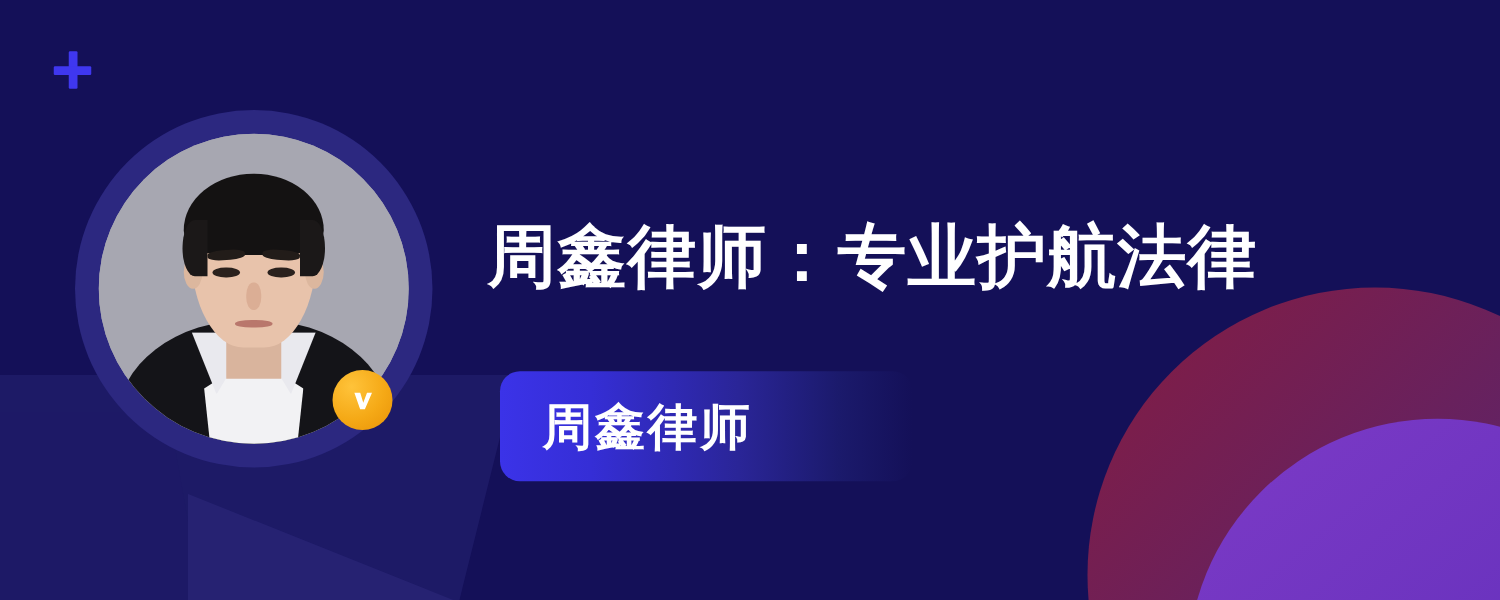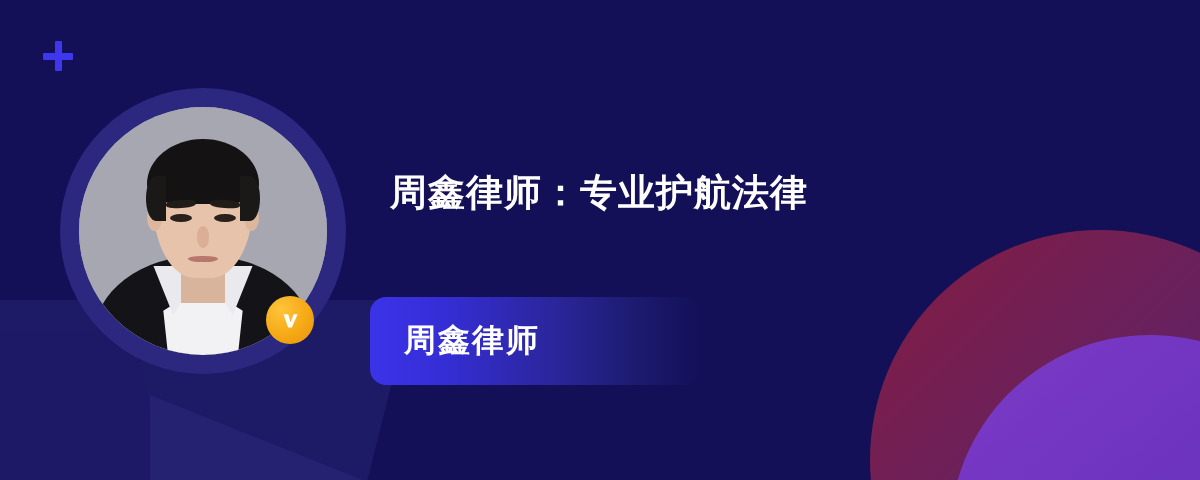--- a/index.html
+++ b/index.html
@@ -180,41 +180,41 @@
   }
   .avatar-badge svg { display: block; }
 
   
   .title {
     position: absolute;
     left: 390px;
     top: 130px;
     width: 700px;
     color: #ffffff;
-    font-size: 37px;
+    font-size: 55px;
     font-weight: bold;
     line-height: 76px;
     letter-spacing: 1px;
     white-space: nowrap;
   }
   .title-line { display: block; }
 
   
   .name-btn {
     position: absolute;
-    left: 370px;
+    left: 400px;
     top: 297px;
     width: 330px;
     height: 88px;
     border: none;
     border-radius: 16px;
     background: linear-gradient(90deg, #3b33e8 0%, #352ed6 22%, #2a2597 58%, #1b1a6c 82%, #141058 100%);
     color: #ffffff;
     font-family: "Liberation Sans", "DejaVu Sans", sans-serif;
-    font-size: 32px;
+    font-size: 40px;
     font-weight: bold;
     letter-spacing: 2px;
     text-align: left;
     padding: 0 0 0 34px;
     cursor: pointer;
     display: flex;
     align-items: center;
   }
 </style>
 </head>

